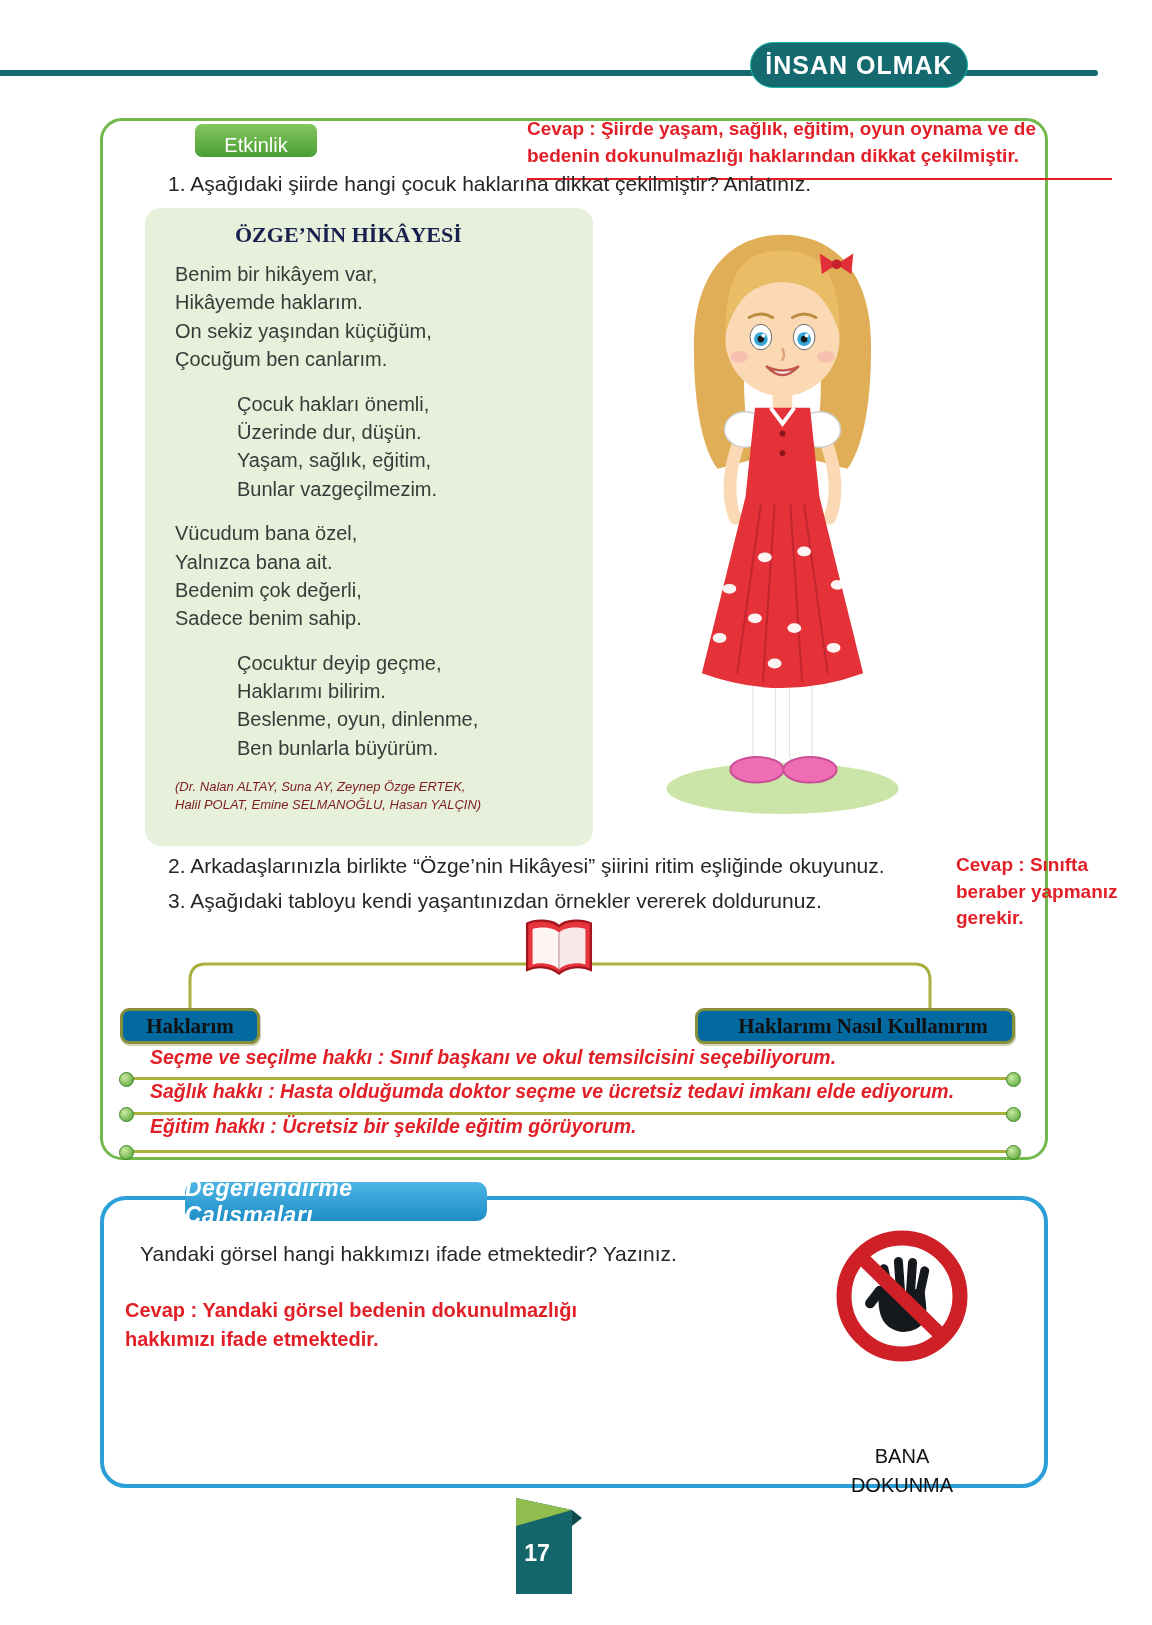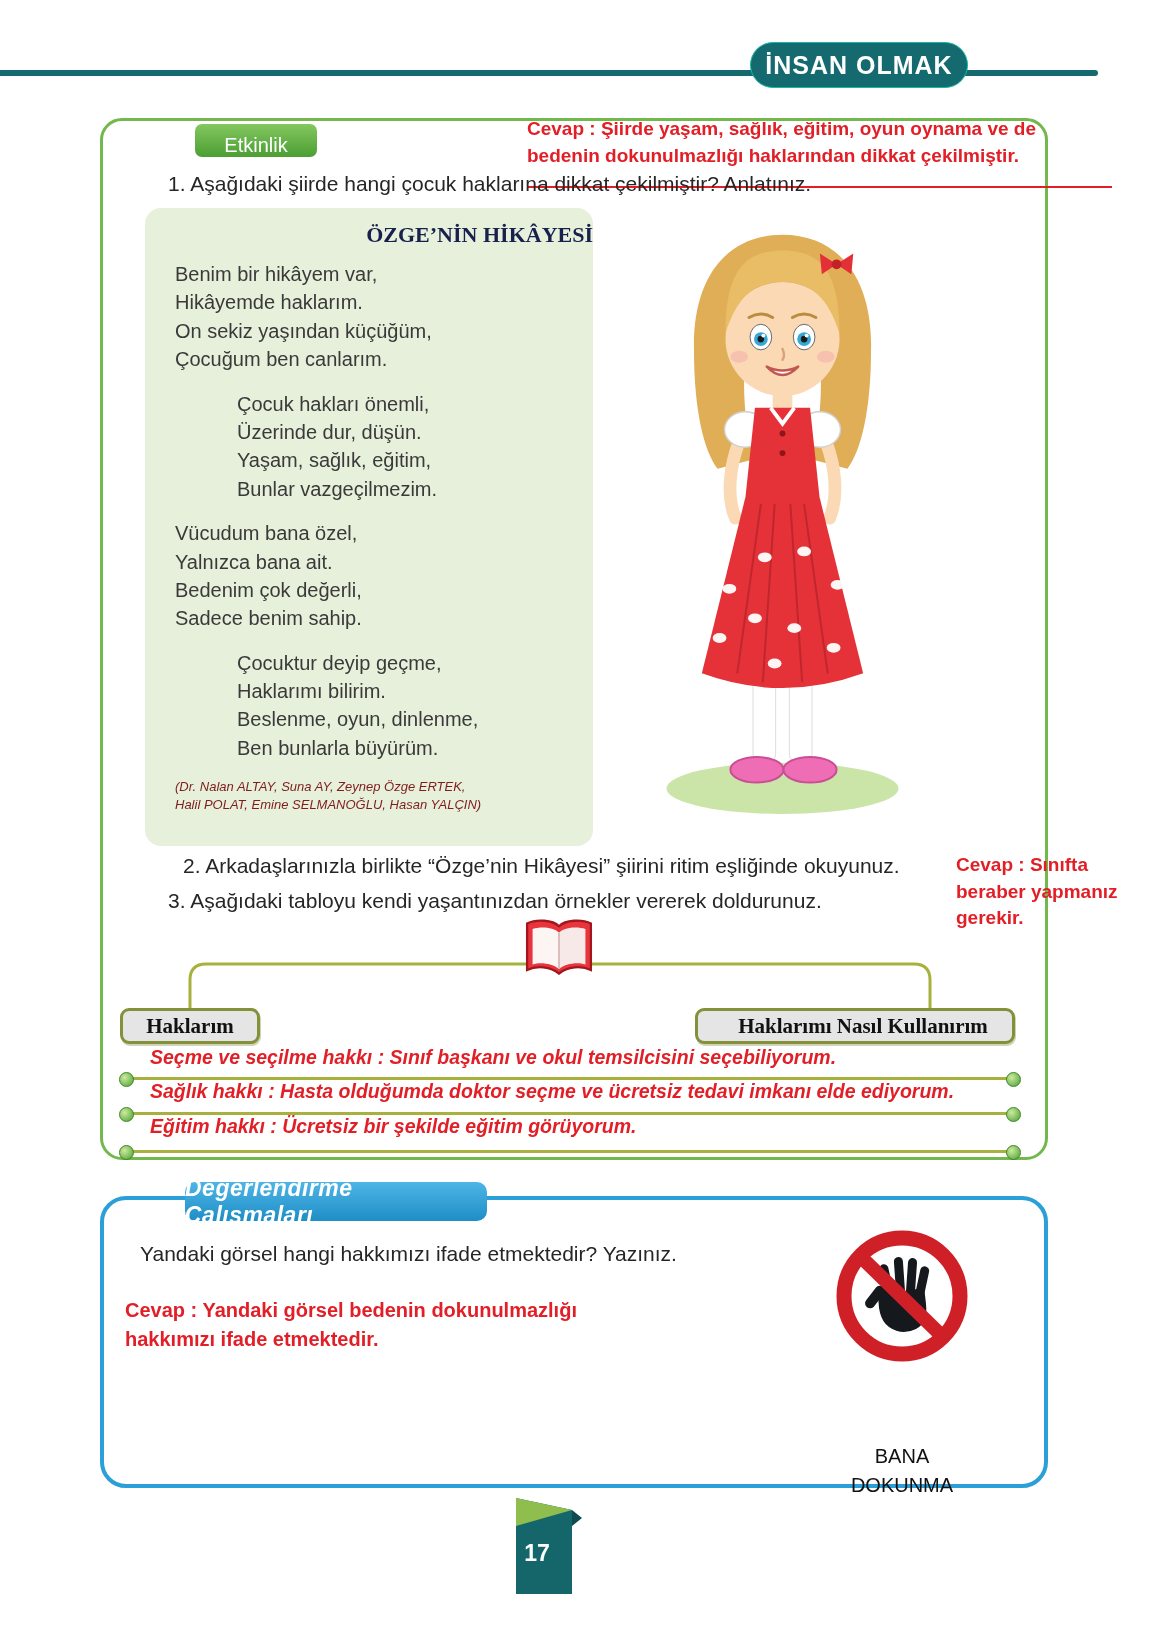--- a/index.html
+++ b/index.html
@@ -8,38 +8,38 @@
 
   
   .top-line { position: absolute; top: 70px; left: 0; width: 1098px; height: 6px; background: #156a70; border-radius: 0 4px 4px 0; }
   .title-pill { position: absolute; top: 42px; left: 750px; width: 218px; height: 46px; background: #156a70; border: 1px solid #14b8a6; border-radius: 26px; color: #ffffff; display: flex; align-items: center; justify-content: center; font-size: 25px; font-weight: bold; letter-spacing: 1px; }
 
   
   .activity-box { position: absolute; left: 100px; top: 118px; width: 948px; height: 1042px; border: 3px solid #72b84c; border-radius: 22px; background: #fff; }
   .etkinlik-tab { position: absolute; left: 195px; top: 124px; width: 122px; height: 33px; background: linear-gradient(#84c75f, #4b9e33); border-radius: 7px; color: #fff; display: flex; align-items: flex-end; justify-content: center; font-size: 20px; }
 
   .red { color: #e21f26; font-weight: 700; }
-  .answer-top { position: absolute; left: 527px; top: 116px; width: 585px; font-size: 19px; line-height: 1.42; border-bottom: 2px solid #e21f26; padding-bottom: 16px; }
+  .answer-top { position: absolute; left: 527px; top: 116px; width: 585px; font-size: 19px; line-height: 1.42; border-bottom: 2px solid #e21f26; padding-bottom: 8px; }
   .q { position: absolute; font-size: 21px; color: #262626; }
 
   
   .poem-box { position: absolute; left: 145px; top: 208px; width: 448px; height: 638px; background: #e6f0da; border-radius: 16px; padding: 14px 0 0 30px; }
-  .poem-title { font-family: "Liberation Serif", serif; font-weight: bold; font-size: 22px; color: #18204d; margin-left: 60px; margin-bottom: 12px; text-align: right; }
+  .poem-title { font-family: "Liberation Serif", serif; font-weight: bold; font-size: 22px; color: #18204d; margin-left: 60px; margin-bottom: 12px; }
   .stanza { white-space: pre-line; font-size: 20px; color: #3a3a3a; line-height: 1.42; margin-bottom: 16px; }
   .stanza.indent { margin-left: 62px; }
   .poem-attrib { white-space: pre-line; font-style: italic; font-size: 13px; color: #7f1d1d; line-height: 1.35; margin-top: 8px; }
 
   .girl { position: absolute; left: 635px; top: 212px; width: 295px; height: 612px; }
 
   .answer-side { position: absolute; left: 956px; top: 852px; width: 178px; font-size: 19px; line-height: 1.4; }
 
   
   .book-icon { position: absolute; left: 518px; top: 916px; width: 82px; height: 66px; }
   .bracket { position: absolute; left: 180px; top: 952px; width: 760px; height: 62px; }
-  .hdr-box { position: absolute; top: 1008px; height: 36px; background: #e5e5e5; border: 3px solid #84903a; border-radius: 9px; display: flex; align-items: center; justify-content: center; font-family: "Liberation Serif", serif; font-weight: bold; font-size: 21px; color: #111; box-shadow: 1px 2px 0 rgba(120,130,50,.35); }
+  .hdr-box { position: absolute; top: 1008px; height: 36px; background: #0369a1; border: 3px solid #84903a; border-radius: 9px; display: flex; align-items: center; justify-content: center; font-family: "Liberation Serif", serif; font-weight: bold; font-size: 21px; color: #111; box-shadow: 1px 2px 0 rgba(120,130,50,.35); }
   .hdr-left { left: 120px; width: 140px; }
   .hdr-right { left: 695px; width: 320px; padding-left: 16px; }
 
   .rule { position: absolute; left: 130px; width: 880px; height: 3px; background: #a8b13c; border-radius: 2px; }
   .rule::before, .rule::after { content: ""; position: absolute; top: -5px; width: 13px; height: 13px; border-radius: 50%; background: radial-gradient(circle at 35% 35%, #cdeaa0, #4aa030); border: 1px solid #3c8526; }
   .rule::before { left: -11px; }
   .rule::after { right: -11px; }
   .tbl-answer { position: absolute; left: 150px; font-size: 19.5px; white-space: nowrap; font-style: italic; }
 
   
@@ -153,21 +153,21 @@
     <ellipse cx="106" cy="146" rx="9" ry="6" fill="#f6b8ae" opacity="0.75"></ellipse>
     <ellipse cx="194" cy="146" rx="9" ry="6" fill="#f6b8ae" opacity="0.75"></ellipse>
 
     <g>
       <path d="M205 52 l-17 -11 l2 21 z" fill="#e33038"></path>
       <path d="M205 52 l17 -11 l-2 21 z" fill="#e33038"></path>
       <circle cx="205" cy="52" r="5" fill="#c4202a"></circle>
     </g>
   </svg>
 
-  <div class="q" style="left:168px; top:854px;margin-left:15px;">2. Arkadaşlarınızla birlikte “Özge’nin Hikâyesi” şiirini ritim eşliğinde okuyunuz.</div>
+  <div class="q" style="left:168px; top:854px;">2. Arkadaşlarınızla birlikte “Özge’nin Hikâyesi” şiirini ritim eşliğinde okuyunuz.</div>
   <div class="q" style="left:168px; top:889px;">3. Aşağıdaki tabloyu kendi yaşantınızdan örnekler vererek doldurunuz.</div>
   <div class="answer-side red">Cevap : Sınıfta beraber yapmanız gerekir.</div>
 
   <svg class="bracket" viewBox="0 0 760 62">
     <path d="M 10 62 L 10 28 Q 10 12 26 12 L 734 12 Q 750 12 750 28 L 750 62" stroke="#a8b13c" stroke-width="3" fill="none"></path>
   </svg>
   <svg class="book-icon" viewBox="0 0 90 70">
     <path d="M45 10 C38 3 20 2 10 7 L10 58 C20 53 36 54 45 62 C54 54 70 53 80 58 L80 7 C70 2 52 3 45 10 Z" fill="#e8343c" stroke="#a3161e" stroke-width="2.5"></path>
     <path d="M45 17 C39 11 25 10 16 13 L16 52 C25 49 38 51 45 57 Z" fill="#fdf4f4"></path>
     <path d="M45 17 C51 11 65 10 74 13 L74 52 C65 49 52 51 45 57 Z" fill="#f8e9e9"></path>

